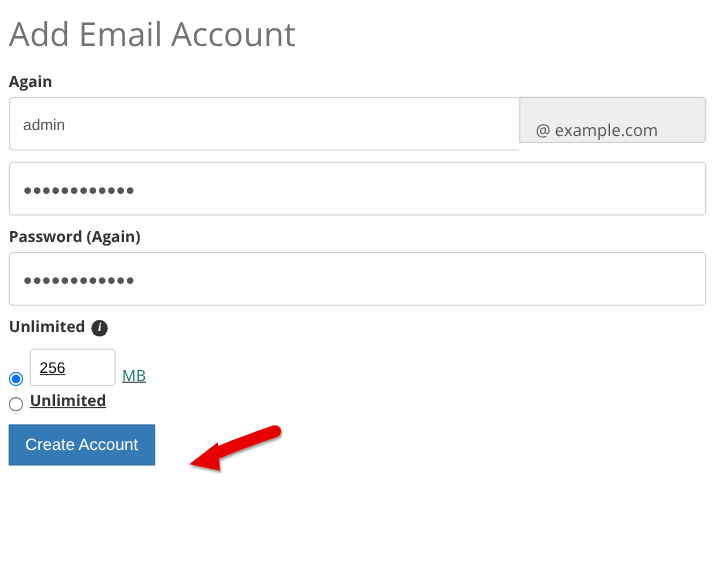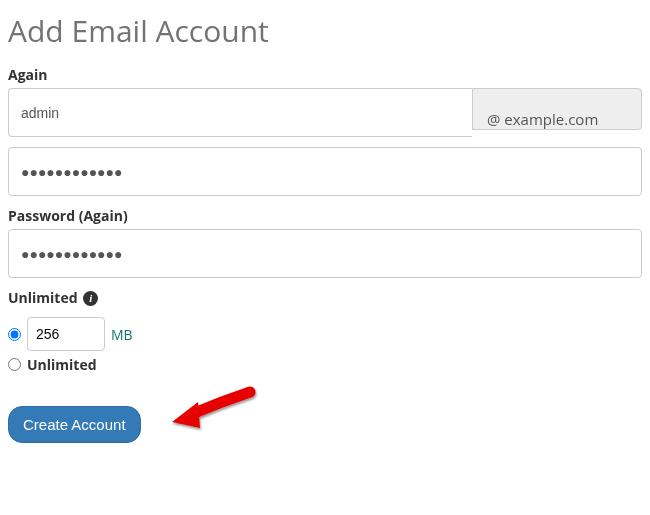--- a/index.html
+++ b/index.html
@@ -81,43 +81,44 @@
     font-style: italic;
     font-weight: bold;
     font-size: 11px;
     align-items: center;
     justify-content: center;
     vertical-align: 1px;
     margin-left: 2px;
   }
   .quota-row {
     display: flex;
-    align-items: center;
+    align-items: flex-end;
     gap: 6px;
     margin-bottom: 4px;
+    text-decoration: underline;
   }
   .quota-row .quota-input {
     width: 78px;
     height: 34px;
     padding: 4px 8px;
     font-size: 14px;
     border: 1px solid #ccc;
     border-radius: 4px;
   }
   .mb-label { font-size: 14px; color:#0f766e; }
   .unlimited-label { font-size: 14px; font-weight:700; color:#333; }
   .btn-primary {
     display: inline-block;
-    margin-top: 22px;
+    margin-top: 2px;
     padding: 9px 14px;
     font-size: 15px;
     color: #fff;
     background: #337ab7;
     border: 1px solid #2e6da4;
-    border-radius: 14px;
+    border-radius: 0;
     cursor: pointer;
   }
   .btn-wrap { position: relative; display:inline-block; }
   .arrow {
     position: absolute;
     left: 160px;
     top: 2px;
     pointer-events:none;
   }
   input[type=radio]{ margin:0; }

